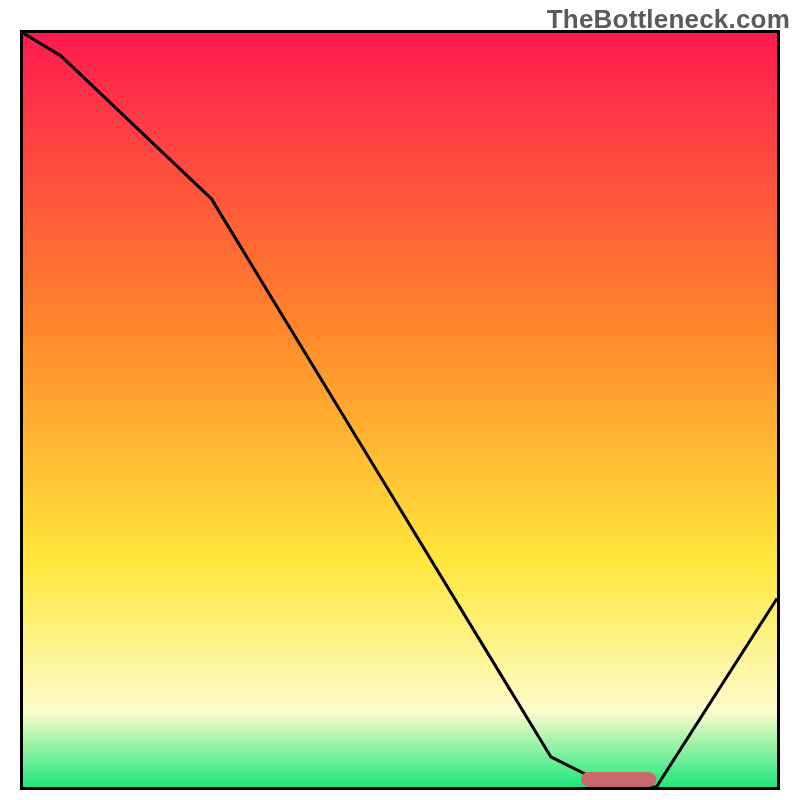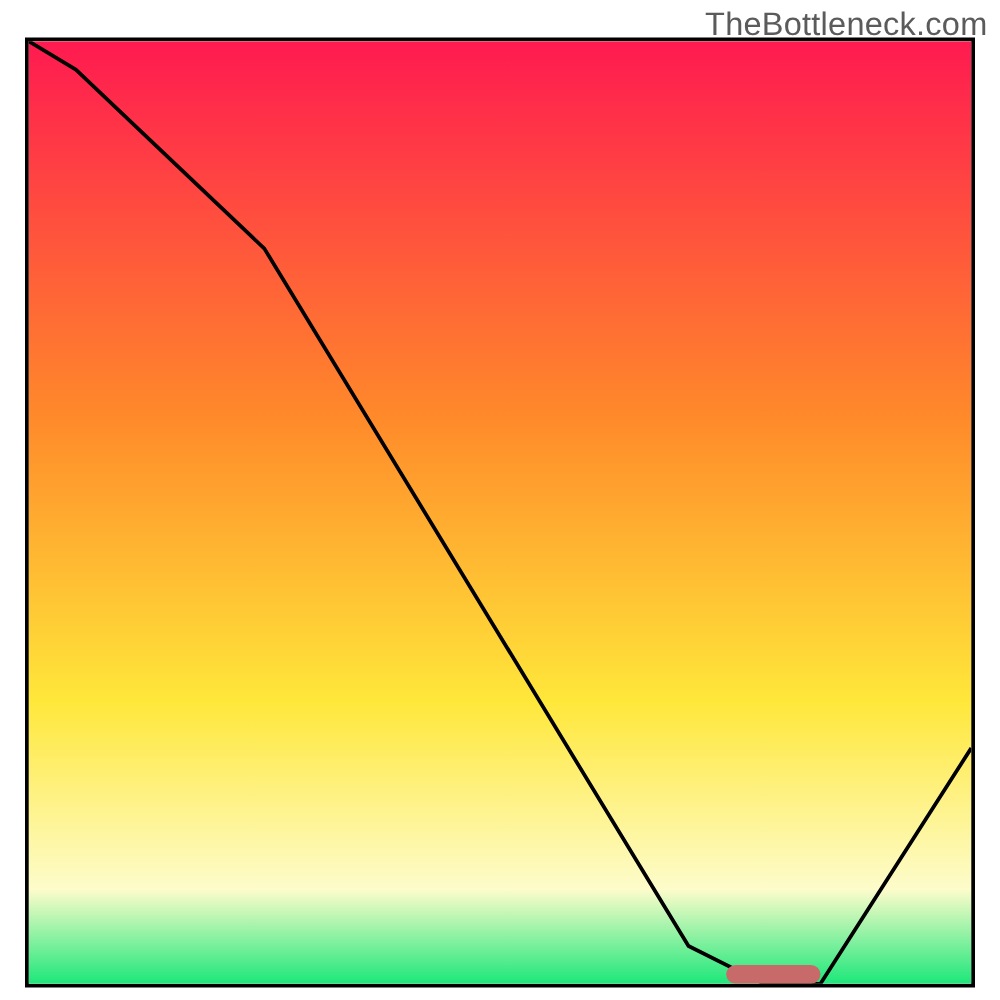--- a/index.html
+++ b/index.html
@@ -14,21 +14,21 @@
   .stage {
     position: relative;
     width: 800px;
     height: 800px;
   }
   .watermark {
     position: absolute;
     top: 4px;
     right: 10px;
     font-size: 26px;
-    font-weight: 400;
+    font-weight: 700;
     color: #5b5b5b;
     letter-spacing: 0.2px;
   }
   .plot {
     position: absolute;
     left: 20px;
     top: 30px;
     width: 760px;
     height: 760px;
     box-sizing: border-box;

